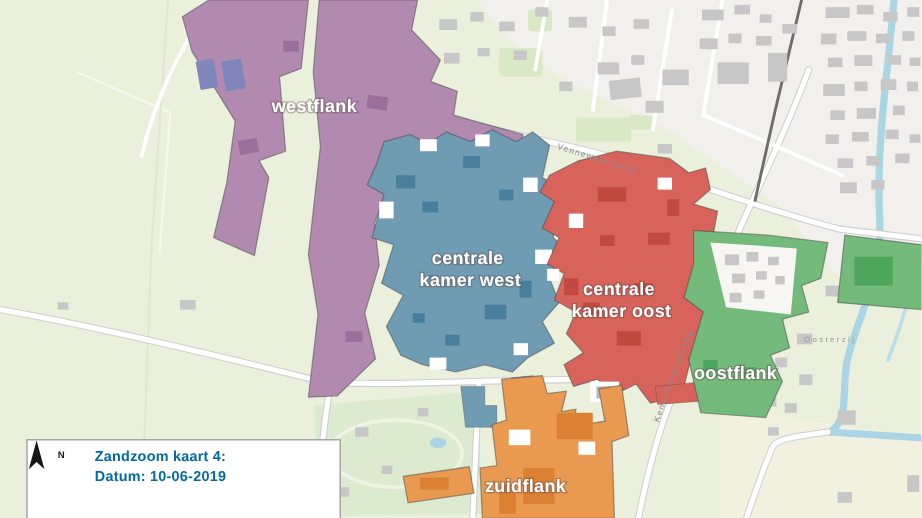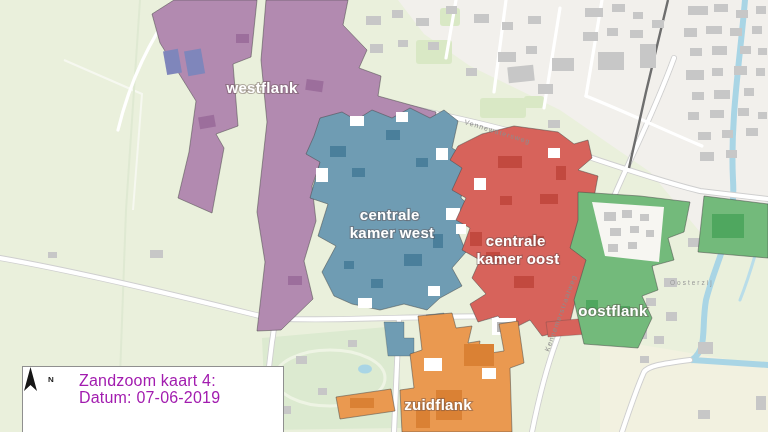--- a/index.html
+++ b/index.html
@@ -26,21 +26,21 @@
     letter-spacing:1.1px;
   }
   .slabel2{letter-spacing:2px;font-size:6.5px;fill:#999999;}
   .legend{
     position:absolute;left:22px;top:366px;width:262px;height:70px;
     background:#ffffff;border:1px solid #8f8f8f;display:flex;align-items:flex-start;
     box-sizing:border-box;padding-top:5px;
   }
   .legend .north{width:56px;display:flex;flex-direction:column;align-items:center;padding-top:3px;}
   .legend .north .n-letter{font-size:8px;font-weight:bold;color:#1a1a1a;line-height:9px;}
-  .legend .text{font-size:16px;font-weight:normal;color:#a21caf;line-height:17px;letter-spacing:.2px;}
+  .legend .text{font-size:12px;font-weight:bold;color:#0369a1;line-height:17px;letter-spacing:.2px;}
 </style>
 </head>
 <body>
 
 <div class="stage">
 <svg width="768" height="432" viewBox="0 0 768 432">
 
   <g>
     <rect x="0" y="0" width="768" height="432" fill="#eaf0dc"></rect>
     <polygon points="398,0 768,0 768,214 700,232 650,172 560,110 470,66 424,34" fill="#f2f0ec"></polygon>
@@ -286,16 +286,16 @@
 
   <div class="legend">
     <div class="north">
       <div class="n-letter">N</div>
       <svg width="15" height="25" viewBox="0 0 15 25">
         <polygon points="7.5,0 14,24 7.5,18 1,24" fill="#161616"></polygon>
       </svg>
     </div>
     <div class="text">
       <div>Zandzoom kaart 4:</div>
-      <div>Datum: 07-06-2019</div>
+      <div>Datum: 10-06-2019</div>
     </div>
   </div>
 </div>
 
 </body></html>

